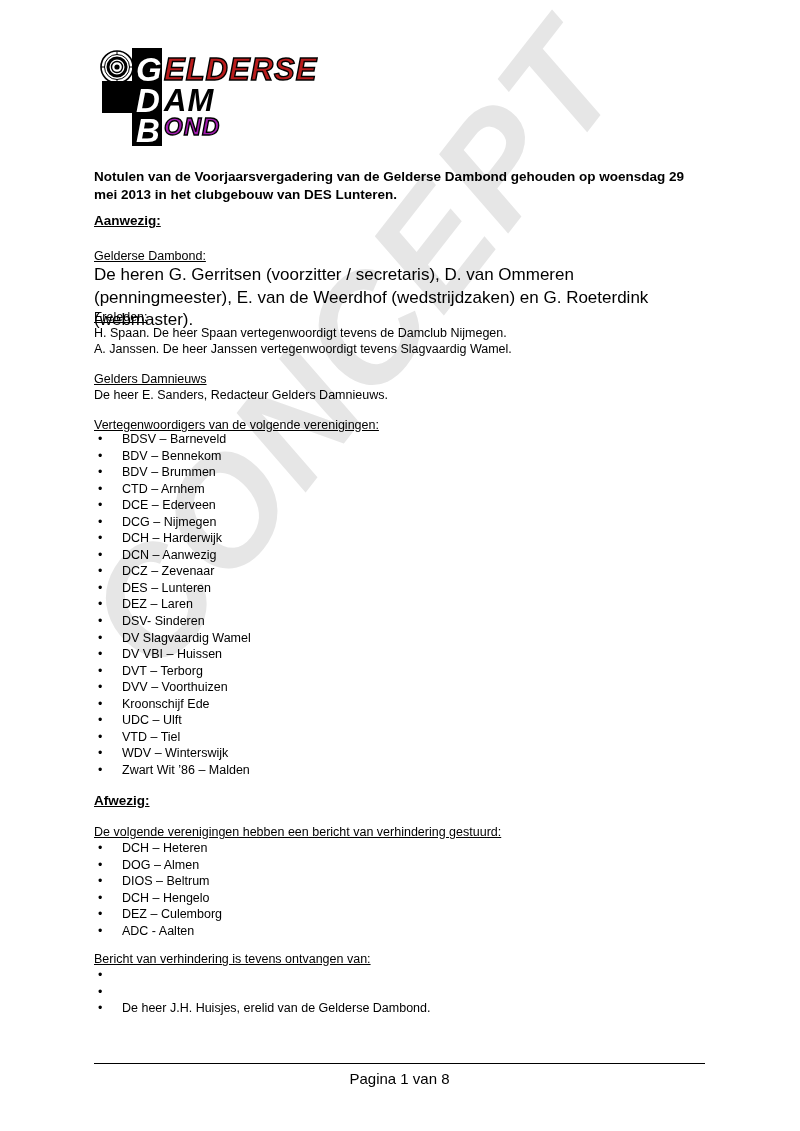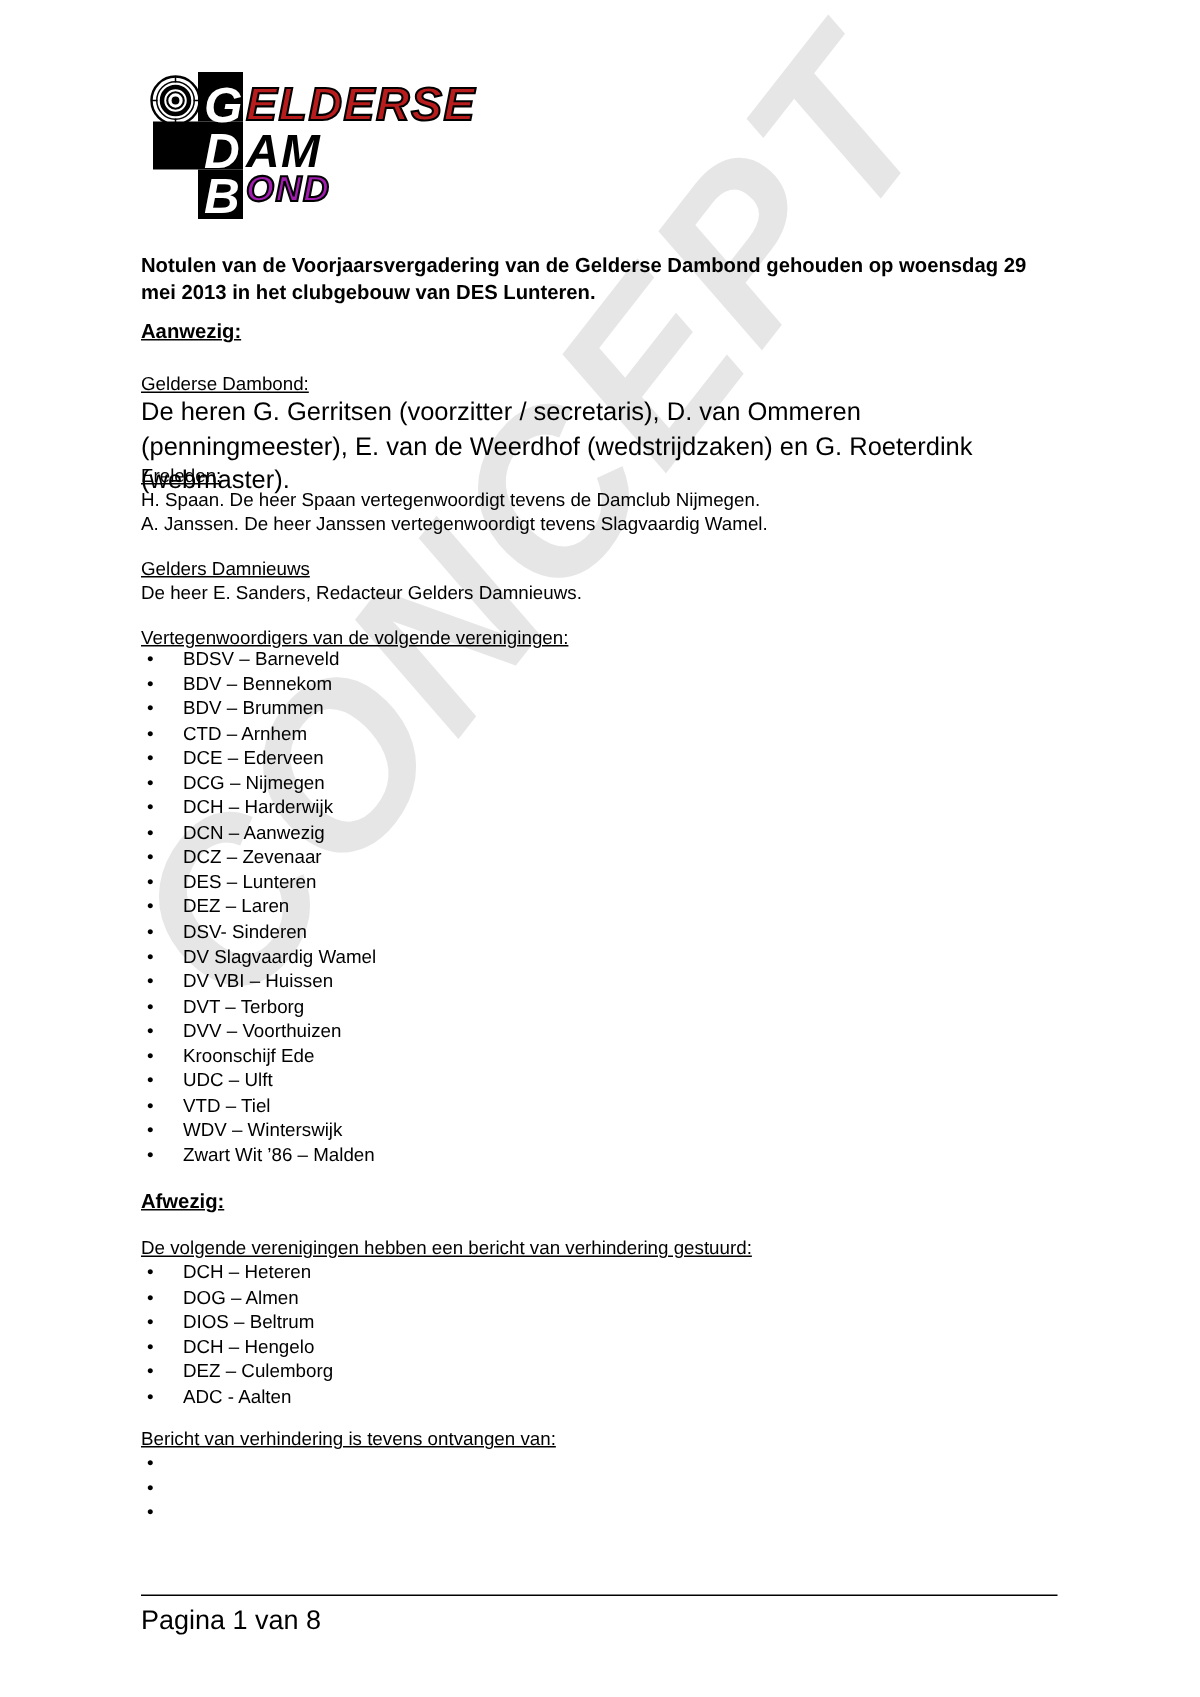--- a/index.html
+++ b/index.html
@@ -197,22 +197,22 @@
     top: 1063px;
     width: 611px;
     height: 0;
     border-top: 1px solid #000000;
   }
   #footer-text {
     position: absolute;
     left: 94px;
     top: 1070px;
     width: 611px;
-    text-align: left;
-    font-size: 18px;
+    text-align: center;
+    font-size: 15px;
   }
 </style>
 </head>
 <body>
 
 <div id="page">
 
   <div id="watermark">
     <div class="wm-text">CONCEPT</div>
   </div>
@@ -296,20 +296,20 @@
       <li><span class="bl">•</span><span>DIOS – Beltrum</span></li>
       <li><span class="bl">•</span><span>DCH – Hengelo</span></li>
       <li><span class="bl">•</span><span>DEZ – Culemborg</span></li>
       <li><span class="bl">•</span><span>ADC - Aalten</span></li>
     </ul>
 
     <div class="sub-underline" style="top:952px;">Bericht van verhindering is tevens ontvangen van:</div>
     <ul class="bullets wide" style="top:967px;">
       <li><span class="bl">•</span></li>
       <li><span class="bl">•</span></li>
-      <li><span class="bl">•</span></li>
+      <li><span class="bl">•</span><span>De heer J.H. Huisjes, erelid van de Gelderse Dambond.</span></li>
     </ul>
 
     <div id="footer-rule"></div>
     <div id="footer-text">Pagina 1 van 8</div>
 
   </div>
 </div>
 
 </body></html>

